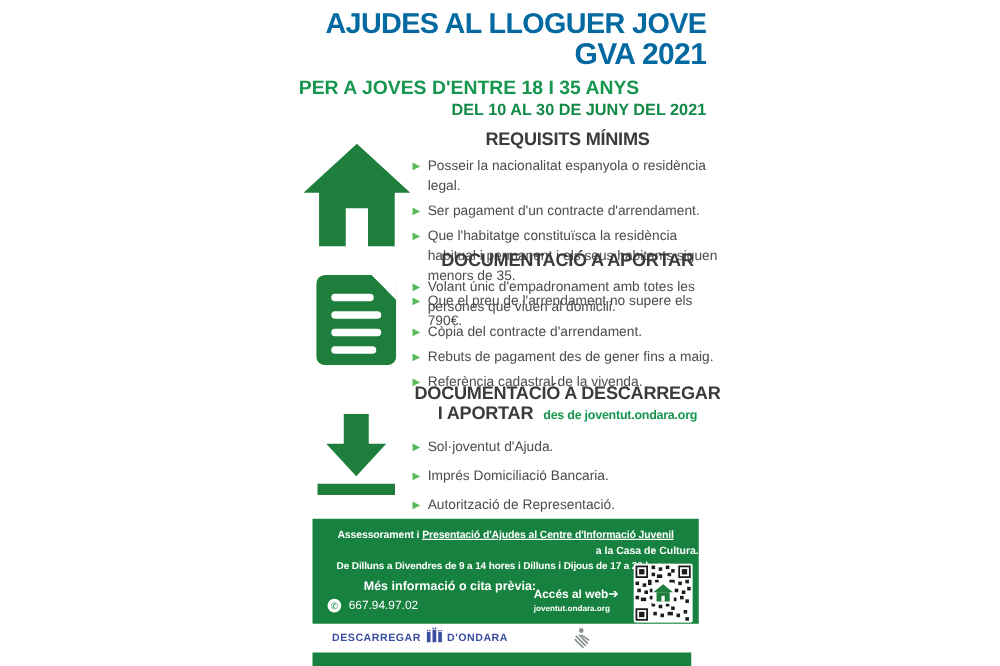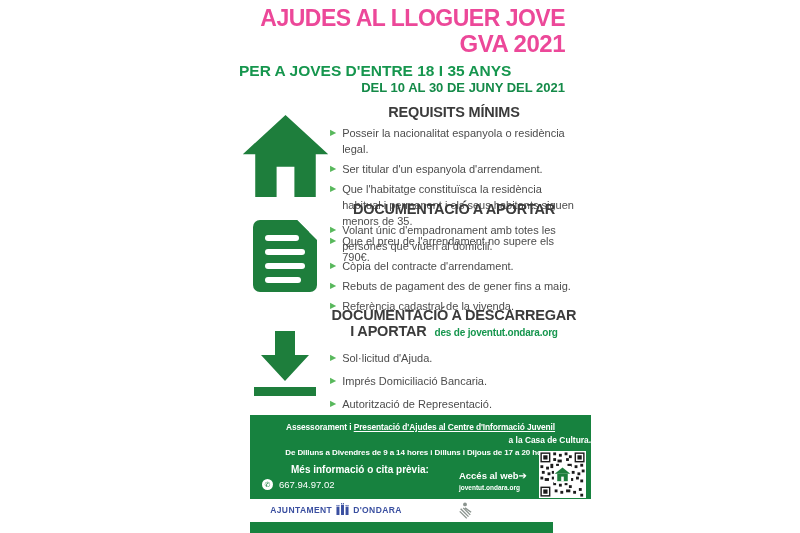--- a/index.html
+++ b/index.html
@@ -1,37 +1,37 @@
 <!DOCTYPE html>
 <html><head>
 <meta charset="utf-8">
 <style>
   html,body{margin:0;padding:0;background:#ffffff;}
   #canvas{position:relative;width:800px;height:533px;background:#ffffff;overflow:hidden;
           font-family:"Liberation Sans",sans-serif;}
 
   
-  .title-wrap{position:absolute;left:238px;top:6px;width:327px;text-align:right;color:#ec4899;}
+  .title-wrap{position:absolute;left:238px;top:6px;width:327px;text-align:right;color:#0369a1;}
   .title-l1{font-size:23px;font-weight:bold;letter-spacing:-0.5px;white-space:nowrap;line-height:25px;}
   .title-l2{font-size:24px;font-weight:bold;letter-spacing:-0.5px;line-height:25px;}
   .subtitle{position:absolute;left:239px;top:62px;font-size:15.5px;font-weight:bold;color:#16964e;white-space:nowrap;}
   .daterange{position:absolute;left:240px;top:80px;width:325px;text-align:right;font-size:13px;font-weight:bold;color:#148a48;white-space:nowrap;}
 
   
   .icon-box{position:absolute;}
   .sec{position:absolute;width:248px;}
   .sec h2{margin:0 0 5px 0;font-size:14.5px;font-weight:bold;color:#3b3b3b;letter-spacing:-0.2px;line-height:16px;text-align:center;}
   .sec .suffix{font-size:10px;font-weight:bold;color:#16964e;margin-left:8px;letter-spacing:-0.2px;}
   .sec ul{list-style:none;margin:0;padding:0;}
   .sec li{display:flex;align-items:flex-start;margin-bottom:4px;font-size:11px;line-height:16px;color:#4c4c4c;}
   .sec3 li{margin-bottom:7px;}
   .marker{flex:0 0 auto;color:#58b85c;font-size:8px;line-height:16px;margin-right:6px;}
 
   
-  .info-box{position:absolute;left:250px;top:415px;width:341px;height:84px;background:#17823f;color:#ffffff;overflow:hidden;}
+  .info-box{position:absolute;left:250px;top:415px;width:309px;height:84px;background:#17823f;color:#ffffff;overflow:hidden;}
   .ib-line1{margin-top:7px;text-align:center;font-size:8.4px;font-weight:bold;white-space:nowrap;letter-spacing:-0.1px;}
   .ib-line1 .link{text-decoration:underline;cursor:pointer;}
   .ib-line2{text-align:right;font-size:8.4px;font-weight:bold;margin-top:3px;}
   .ib-line3{text-align:center;font-size:8px;font-weight:bold;margin-top:3px;white-space:nowrap;letter-spacing:-0.1px;}
   .ib-contact-heading{margin:7px 0 0 12px;font-size:10px;font-weight:bold;padding-left:29px;}
   .contact-row{display:flex;align-items:center;margin:4px 0 0 12px;font-size:9.5px;}
   .c-icon{display:inline-flex;align-items:center;justify-content:center;width:11px;height:11px;border-radius:50%;
           background:#ffffff;color:#17823f;font-size:7px;margin-right:6px;}
   .web-access{position:absolute;right:64px;top:50px;text-align:left;}
   .web-access .wa-label{font-size:9.5px;font-weight:bold;cursor:pointer;white-space:nowrap;}
@@ -67,21 +67,21 @@
   </div>
   <div class="sec sec1" style="left:330px;top:104px;">
     <h2>REQUISITS MÍNIMS</h2>
     <ul>
       <li>
           <span class="marker">▶</span>
           <span>Posseir la nacionalitat espanyola o residència legal.</span>
         </li>
       <li>
           <span class="marker">▶</span>
-          <span>Ser titular d'un espanyola d'arrendament.</span>
+          <span>Ser pagament d'un contracte d'arrendament.</span>
         </li>
       <li>
           <span class="marker">▶</span>
           <span>Que l'habitatge constituïsca la residència habitual i permanent i els seus habitants siguen menors de 35.</span>
         </li>
       <li>
           <span class="marker">▶</span>
           <span>Que el preu de l'arrendament no supere els 790€.</span>
         </li>
     </ul>
@@ -124,21 +124,21 @@
     <svg width="74" height="66" viewBox="0 0 74 66">
       <polygon points="27,0 47,0 47,24 61,24 37,50 13,24 27,24" fill="#1e7e3c"></polygon>
       <rect x="6" y="56" width="62" height="9" fill="#1e7e3c"></rect>
     </svg>
   </div>
   <div class="sec sec3" style="left:330px;top:307px;">
     <h2><span>DOCUMENTACIÓ A DESCARREGAR I APORTAR</span><span class="suffix">des de joventut.ondara.org</span></h2>
     <ul style="margin-top:9px;">
       <li>
           <span class="marker">▶</span>
-          <span>Sol·licitud d'Ajuda.</span>
+          <span>Sol·joventut d'Ajuda.</span>
         </li>
       <li>
           <span class="marker">▶</span>
           <span>Imprés Domiciliació Bancaria.</span>
         </li>
       <li>
           <span class="marker">▶</span>
           <span>Autorització de Representació.</span>
         </li>
       <li>
@@ -222,21 +222,21 @@
           <polygon points="16.5,11.5 22,16 11,16" fill="#1e7e3c"></polygon>
           <rect x="12.8" y="16" width="7.4" height="5.2" fill="#1e7e3c"></rect>
           <rect x="15.6" y="18" width="1.8" height="3.2" fill="#ffffff"></rect>
         </g>
       </svg>
     </div>
   </div>
 
   <div class="ajuntament">
     <div class="aj-row">
-      <span class="aj-name">AJUNTAMENT</span>
+      <span class="aj-name">DESCARREGAR</span>
       <span>
         <svg width="13" height="13" viewBox="0 0 14 14">
           <g fill="#3a4fa0">
             <rect x="0.5" y="5" width="3.2" height="9"></rect>
               <rect x="5.4" y="3" width="3.2" height="11"></rect>
               <rect x="10.3" y="5" width="3.2" height="9"></rect>
             <rect x="0.5" y="3.2" width="1.2" height="1.2"></rect>
               <rect x="2.5" y="3.2" width="1.2" height="1.2"></rect>
             <rect x="5.4" y="1.2" width="1.2" height="1.2"></rect>
               <rect x="7.4" y="1.2" width="1.2" height="1.2"></rect>

